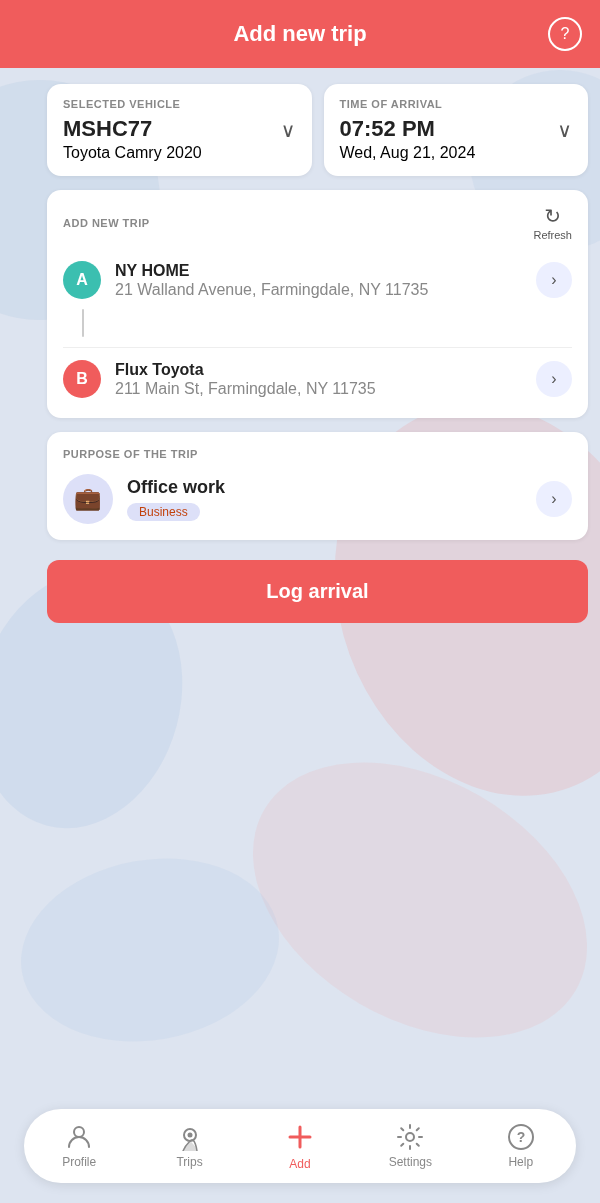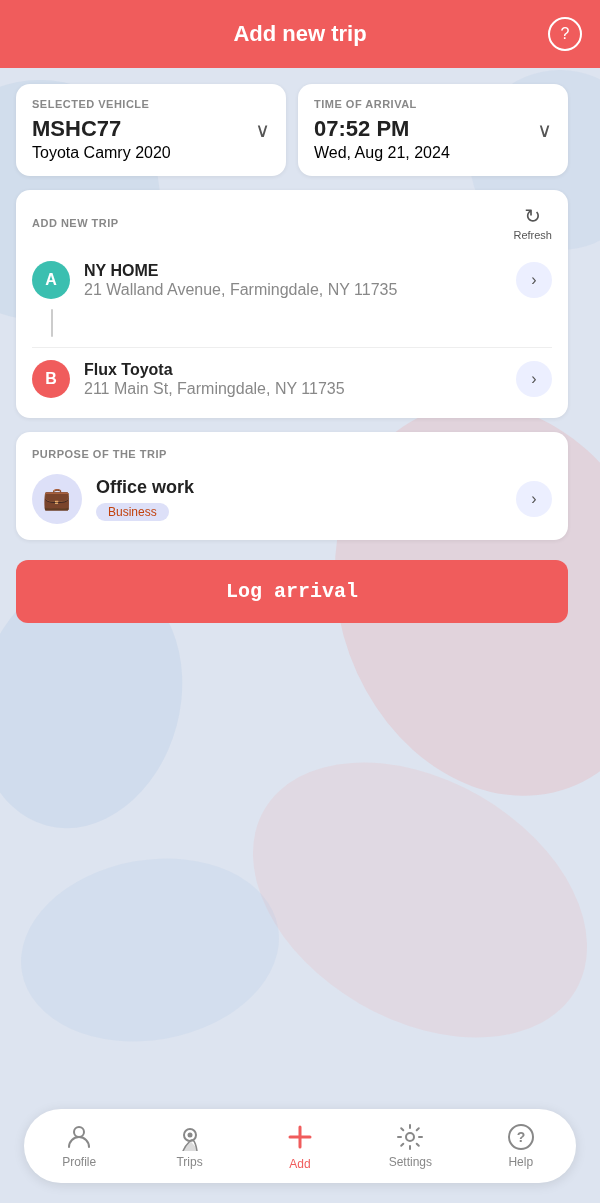--- a/index.html
+++ b/index.html
@@ -41,21 +41,22 @@
       justify-content: center;
       color: #fff;
       font-size: 16px;
       cursor: pointer;
     }
 
     
     .content {
       position: relative;
       z-index: 1;
-      padding: 16px 32px 0 16px;
+      padding: 16px 12px 0 16px;
+      margin-left: 31px;
     }
 
     
     .cards-row {
       display: flex;
       gap: 12px;
       margin-bottom: 14px;
     }
 
     .card {
@@ -267,21 +268,20 @@
       background: #f05c5c;
       color: #fff;
       border: none;
       border-radius: 12px;
       width: 100%;
       padding: 20px;
       font-size: 20px;
       font-weight: 600;
       cursor: pointer;
       margin-bottom: 20px;
-      font-family: Liberation Mono, monospace;
     }
 
     
     .bottom-nav {
       position: absolute;
       bottom: 20px;
       left: 24px;
       right: 24px;
       background: #fff;
       border-radius: 40px;

